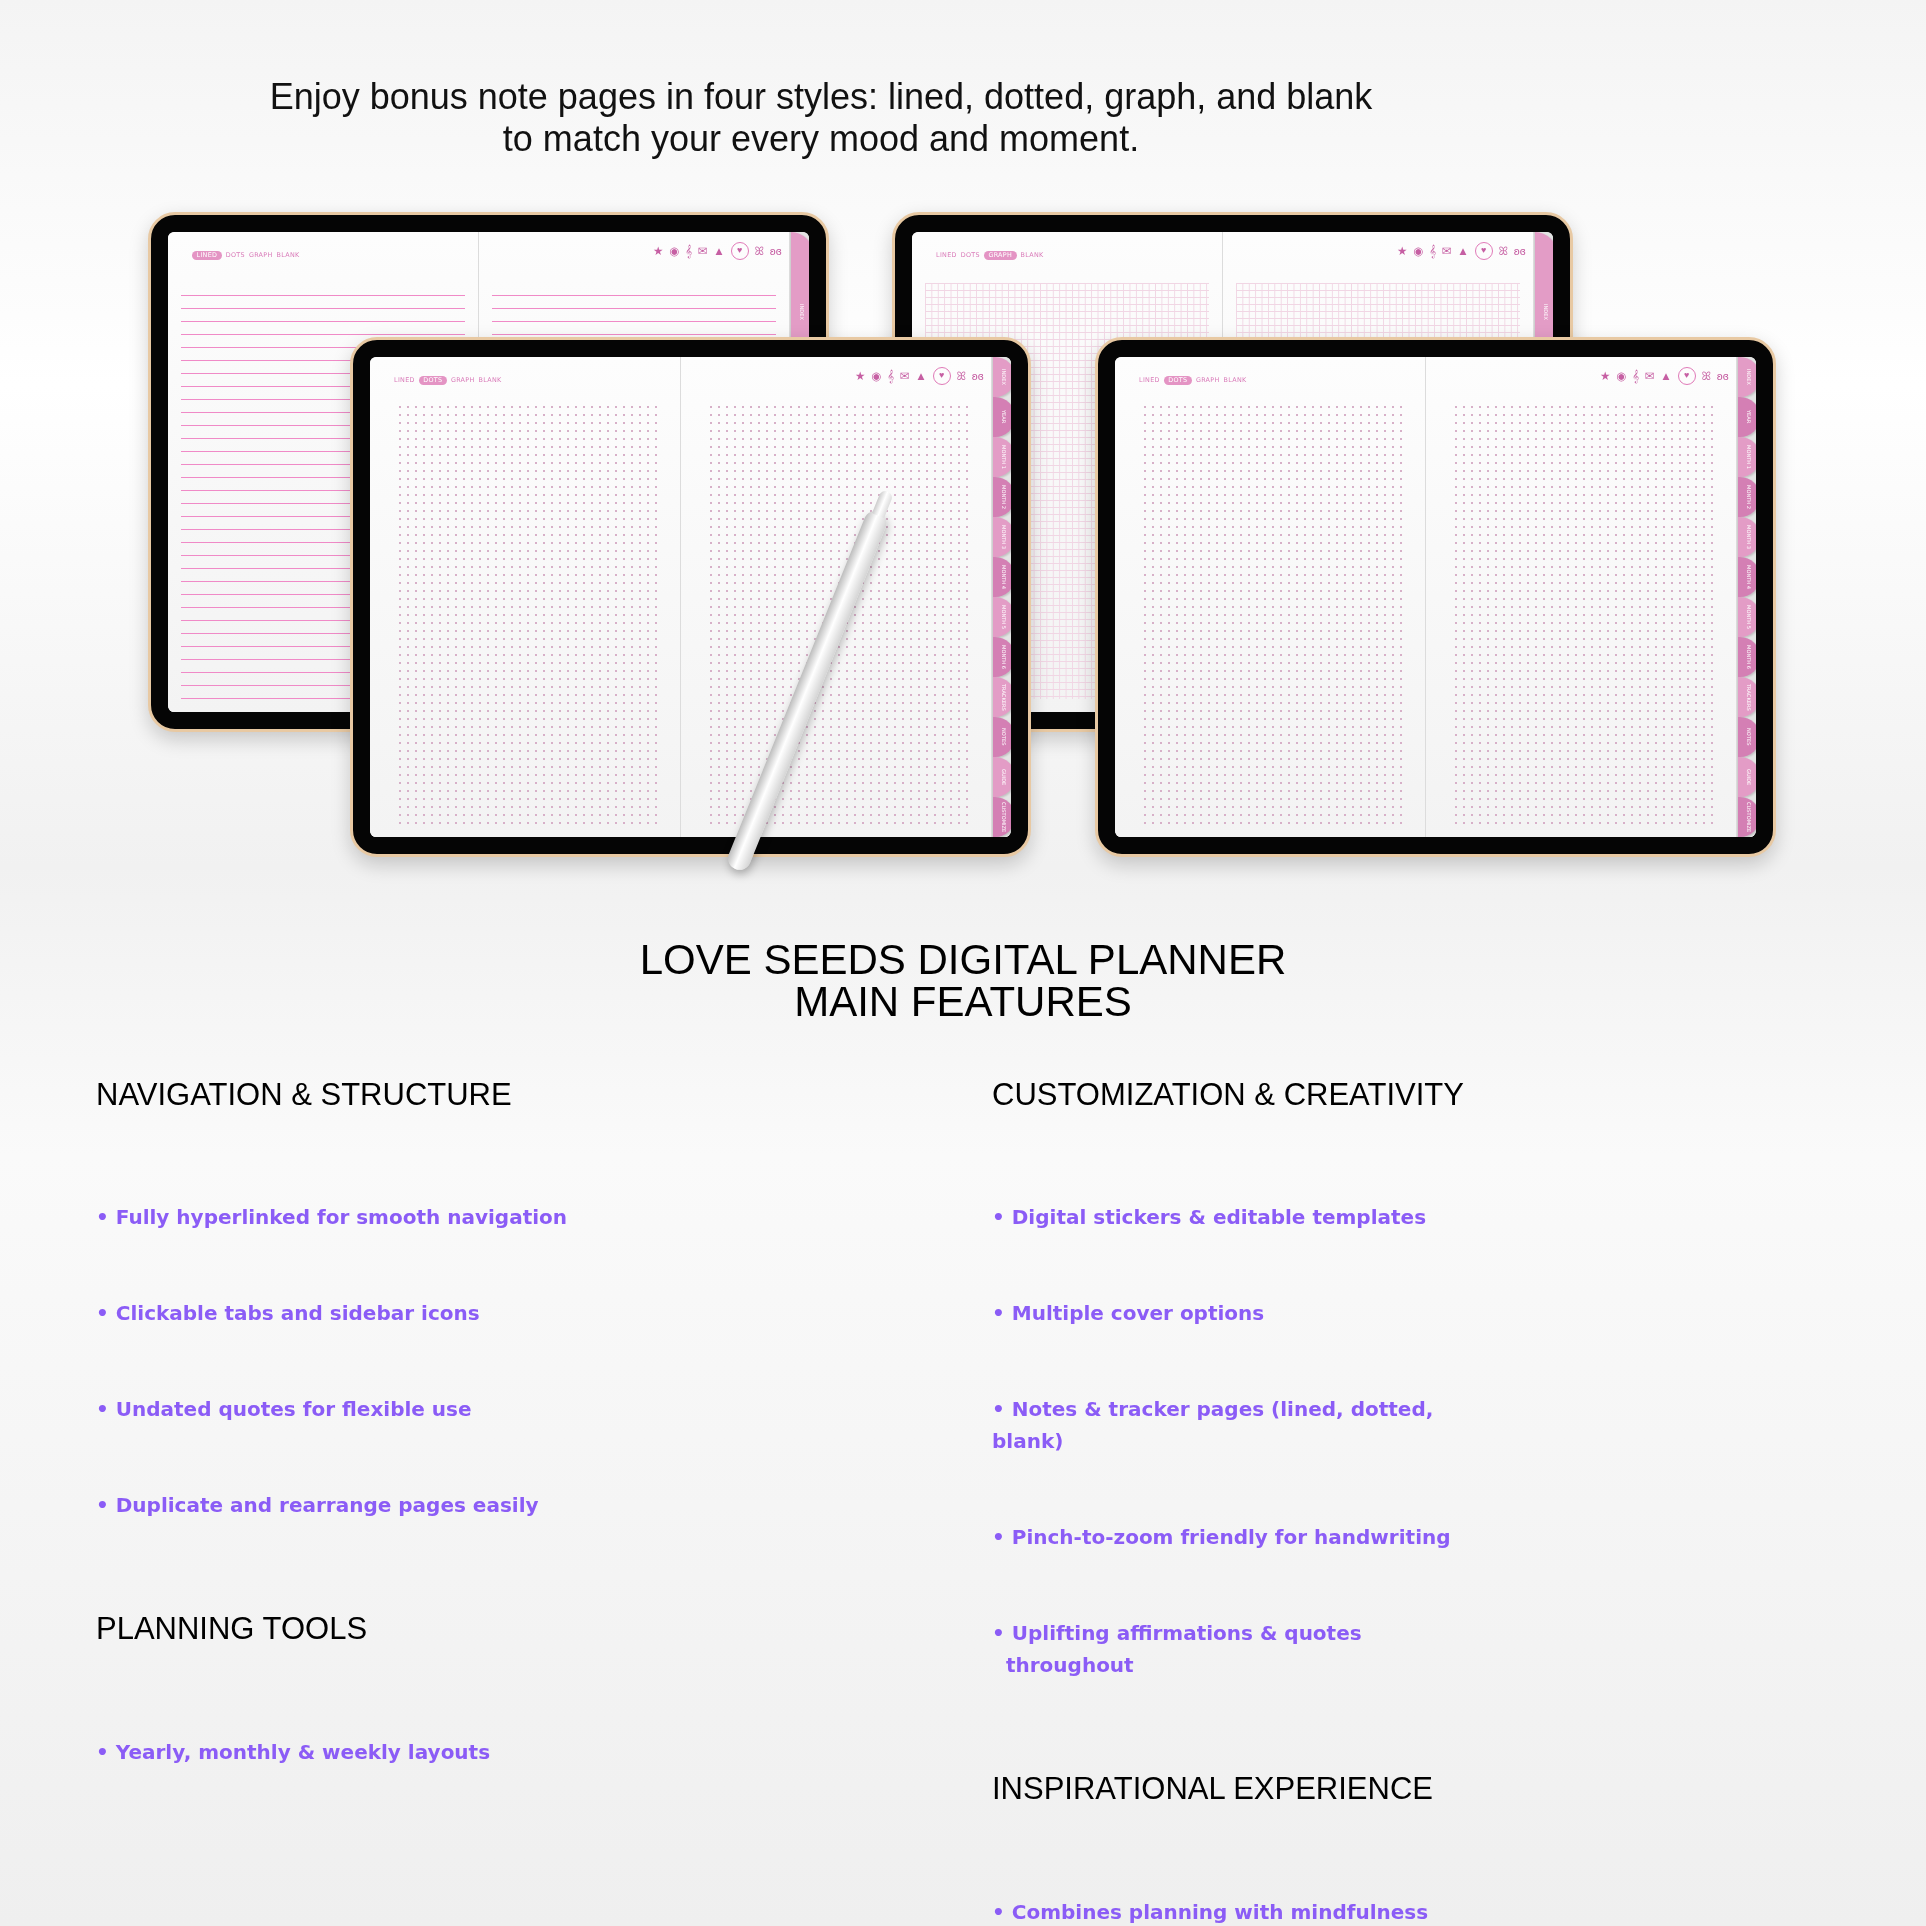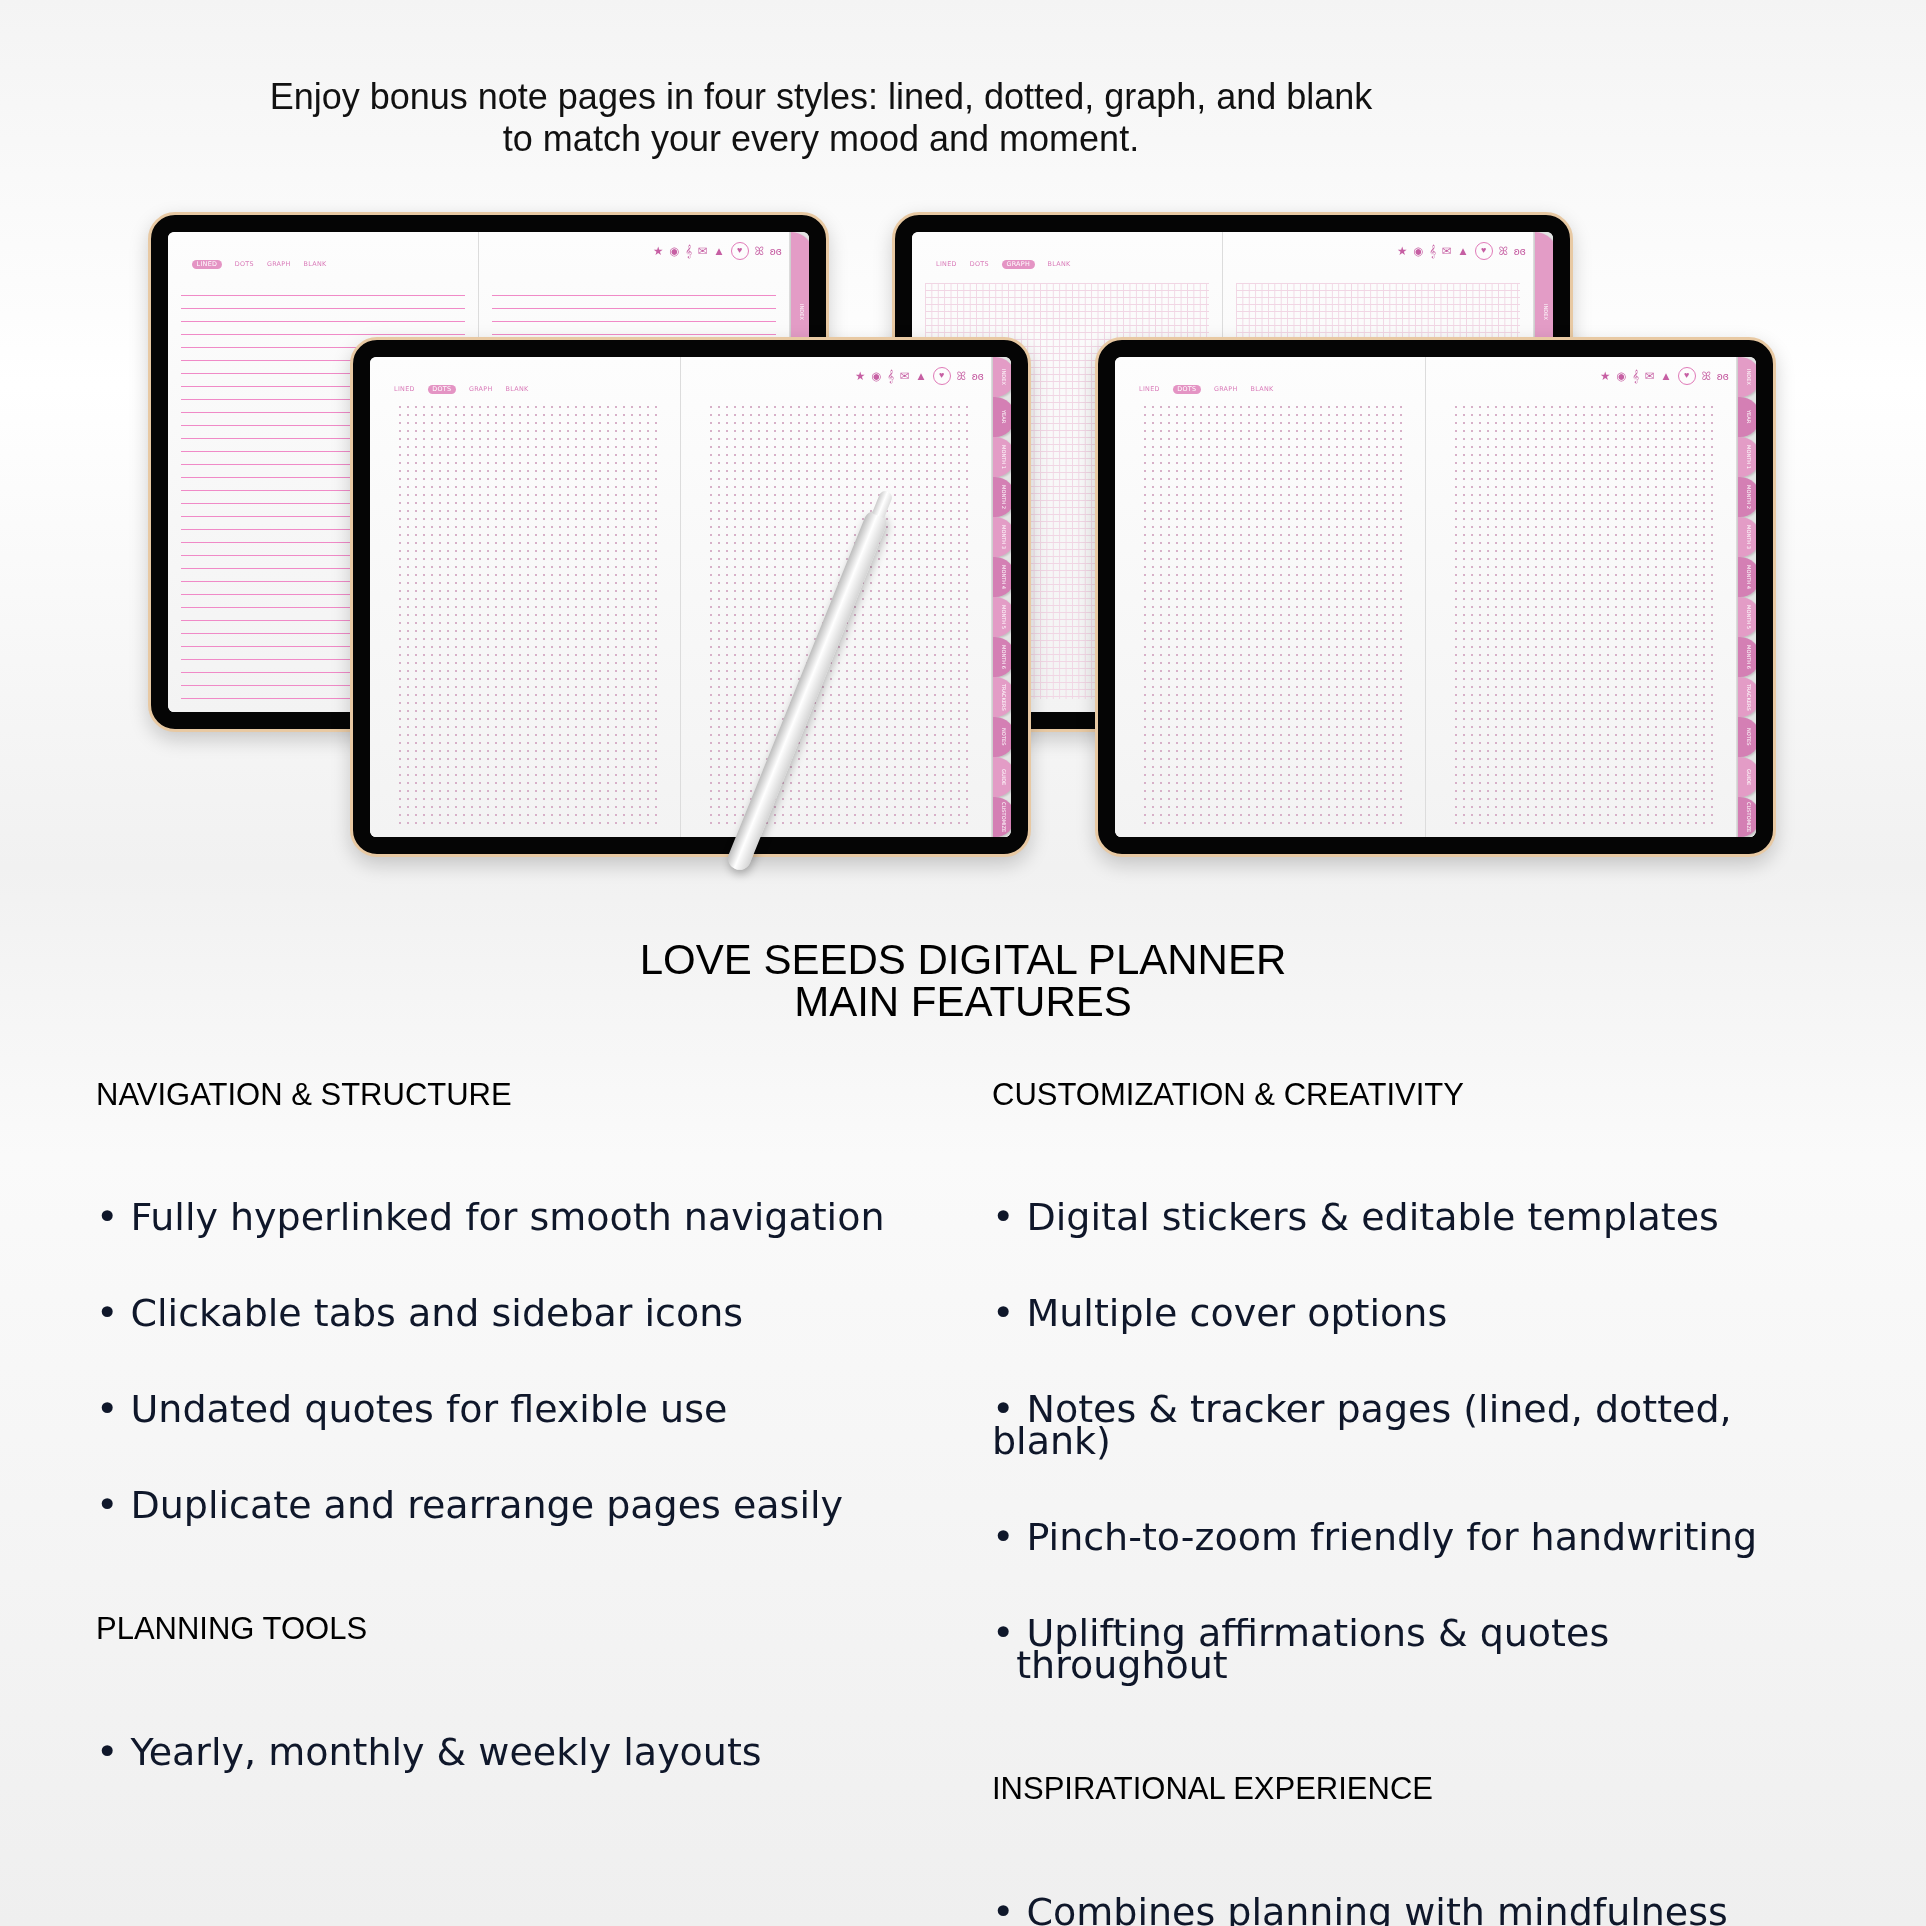--- a/index.html
+++ b/index.html
@@ -24,21 +24,21 @@
   .screen {
     position: absolute; left: 16.7px; top: 16.7px; right: 16.7px; bottom: 16.7px;
     background: #f5f5f5; border-radius: 6.4px; overflow: hidden;
     display: flex;
   }
   .page {
     flex: 1; position: relative; background: linear-gradient(180deg,#fdfdfd,#f3f3f3);
     border-right: 1.9px solid #dcdcdc;
   }
   .page:last-of-type { border-right: none; }
-  .ptabs { position: absolute; top: 28px; left: 24.4px; display: flex; gap: 13px; align-items: center; }
+  .ptabs { position: absolute; top: 19px; left: 24.4px; display: flex; gap: 4px; align-items: center; }
   .ptab { font-family: "DejaVu Sans", sans-serif; font-size: 6.4px; color: #d97ab8; letter-spacing: 0.3px; }
   .ptab.active { background: #e494c4; color: #fff; padding: 0.6px 4.5px; border-radius: 5.8px; }
   .lined { position: absolute; left: 13px; right: 13px; top: 51px; bottom: 13px;
     background-image: repeating-linear-gradient(180deg, transparent 0 11.6px, #f08ac7 11.6px 13px); }
   .dotted { position: absolute; left: 26px; right: 19px; top: 46px; bottom: 13px;
     background-image: radial-gradient(circle, #d7b0c8 0.8px, transparent 1px);
     background-size: 8px 8px; }
   .graph { position: absolute; left: 13px; right: 13px; top: 51px; bottom: 13px;
     background-image: linear-gradient(#f1d6e4 0.6px, transparent 0.6px), linear-gradient(90deg, #f1d6e4 0.6px, transparent 0.6px);
     background-size: 6.4px 7px; }
@@ -65,21 +65,21 @@
     box-shadow: 2.6px 3.9px 9px rgba(0,0,0,0.25);
   }
   .pencil::before { content:""; position:absolute; top:-22px; left:5.1px; width:13px; height:26px;
     background: linear-gradient(90deg,#ccc,#fff,#ddd); border-radius: 6.4px 6.4px 1.3px 1.3px; }
   .title {
     position: absolute; top: 939px; left: 0; width: 1926px; text-align: center;
     font-size: 42px; line-height: 42px; color: #000;
   }
   .col { position: absolute; width: 835px; }
   .sec-h { font-size: 31px; line-height: 36px; color: #000000; margin-bottom: 24.4px; }
-  .bullets { font-family: "DejaVu Sans", sans-serif; font-weight: 400; font-size: 38px; line-height: 32px; color: #0f172a; list-style: none; white-space: pre-wrap; }
+  .bullets { font-family: "DejaVu Sans", sans-serif; font-weight: 700; font-size: 20px; line-height: 32px; color: #8b5cf6; list-style: none; white-space: pre-wrap; }
   .section { margin-bottom: 26px; }
 </style>
 </head>
 <body>
 
 <div class="intro">
   <div>Enjoy bonus note pages in four styles: lined, dotted, graph, and blank</div>
   <div>to match your every mood and moment.</div>
 </div>
 

